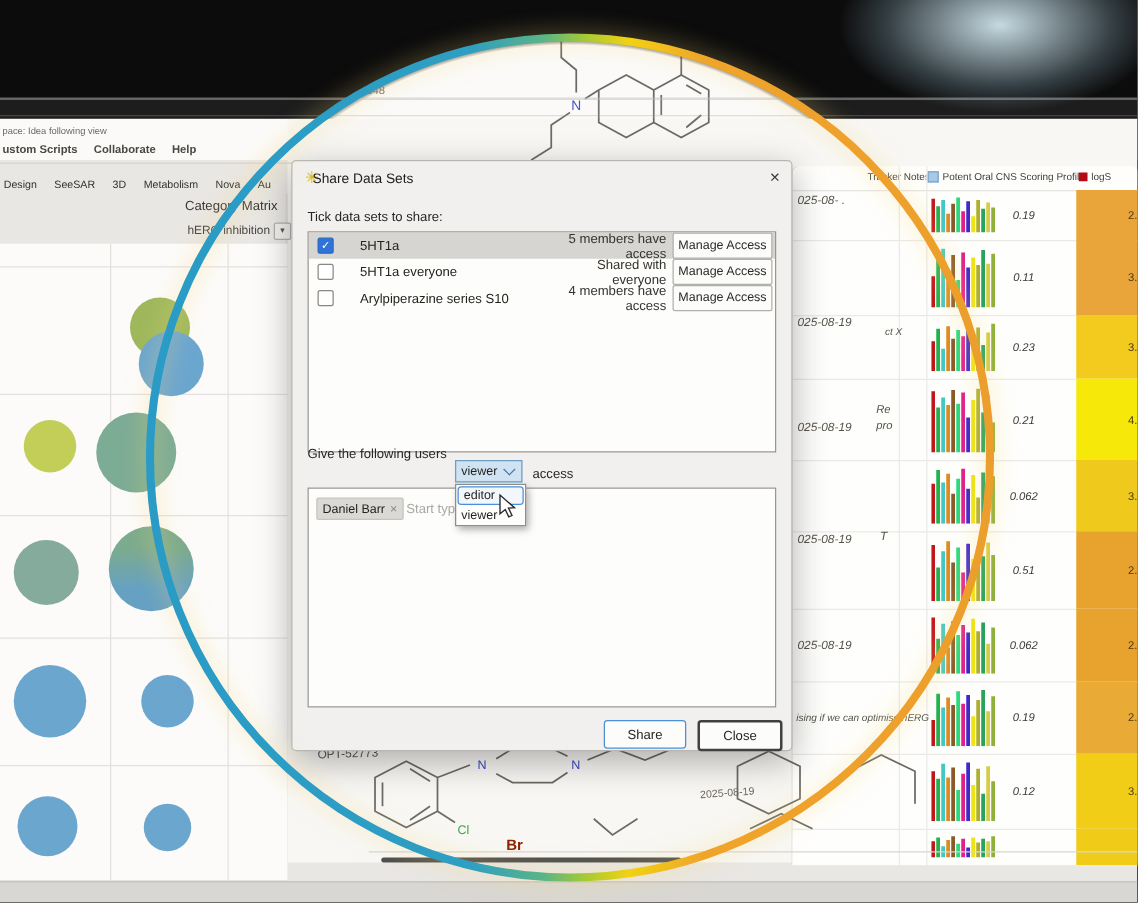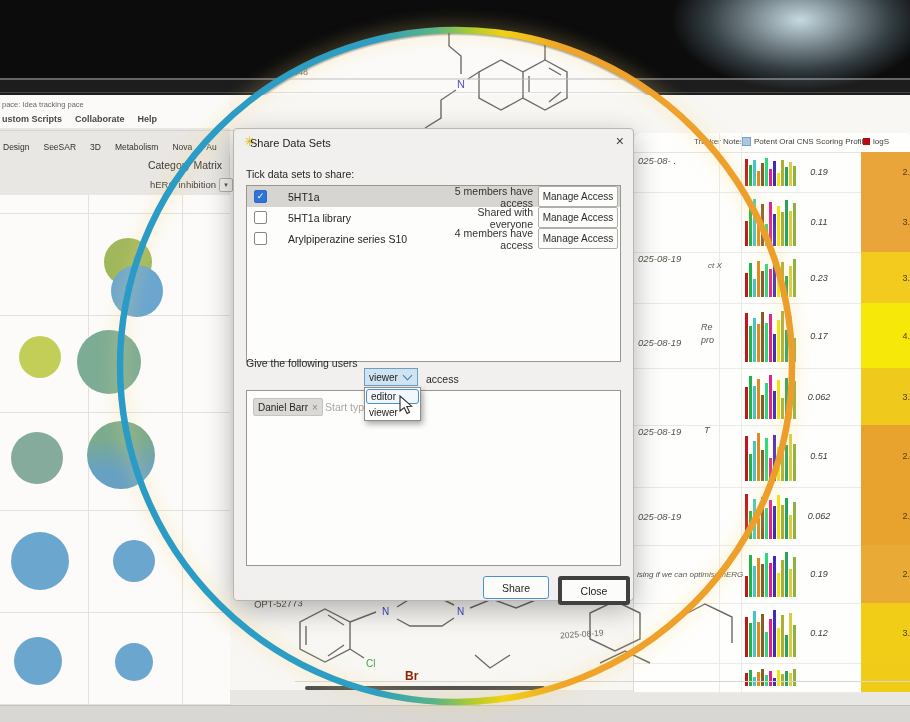--- a/index.html
+++ b/index.html
@@ -102,21 +102,21 @@
   .combo-value{flex:1;padding-left:4px;font-size:10px;color:#24241f;}
   .combo-chev{width:6px;height:6px;border-right:1.4px solid #4a7ca6;border-bottom:1.4px solid #4a7ca6;
     transform:rotate(45deg);margin:-3px 6px 0 0;}
   .users-box{position:absolute;left:12px;top:261px;width:375px;height:176px;background:#fdfdfc;
     border:1px solid #98968f;box-sizing:border-box;}
   .chip{position:absolute;left:6px;top:7px;height:16px;background:#dbd9d5;border:1px solid #c6c4c0;
     border-radius:2px;display:flex;align-items:center;padding:0 4px;gap:4px;}
   .chip-label{font-size:10px;color:#24241f;}
   .chip-x{font-size:10px;color:#8b8985;}
   .placeholder{position:absolute;left:78px;top:10px;font-size:10.5px;color:#aaa8a3;}
-  .dlg-btn{position:absolute;top:447px;width:64px;height:21px;background:#fcfcfb;border:4px solid #404040;
+  .dlg-btn{position:absolute;top:447px;width:64px;height:21px;background:#fcfcfb;border:2px solid #404040;
     border-radius:3px;font-size:10.5px;color:#24241f;display:flex;align-items:center;justify-content:center;}
   .btn-share{left:249px;border:1.5px solid #4a90d9;}
   .btn-close{left:324px;}
   .dropdown{position:absolute;left:130px;top:258px;width:55px;background:#fefefd;border:1px solid #8f8d88;
     box-shadow:2px 3px 6px rgba(0,0,0,.35);z-index:30;}
   .dd-item{height:15px;line-height:15px;padding-left:4px;font-size:10px;color:#24241f;}
   .dd-first{border:1.6px solid #4a90d9;border-radius:3px;background:#f2f7fc;margin:1px;height:13px;line-height:13px;}
 
   
   .top-black{position:absolute;left:0;top:0;width:910px;height:95px;z-index:5;
@@ -149,21 +149,21 @@
         <path d="M144,50 L156,57 M156,74 L144,84 M124,74 L124,58"></path>
         <path d="M140,42 L140,26"></path>
         <path d="M118,54 L96,42 L74,54 L74,80 L96,92 L118,80"></path>
         <path d="M74,54 L63,61"></path>
         <path d="M56,56 L56,38 L44,28 L44,10"></path>
         <path d="M51,72 L36,82 L36,100 L20,110"></path>
       </g>
       <text x="52" y="70" font-size="11" fill="#3b47c4">N</text>
     </svg>
 
-    <div class="workspace">pace: Idea tracking pace</div>
+    <div class="workspace">pace: Idea following view</div>
     <div class="menu-bar">
         <span class="menu-item">ustom Scripts</span>
         <span class="menu-item">Collaborate</span>
         <span class="menu-item">Help</span>
       </div>
     <div class="menu-divider"></div>
     <div class="tab-bar">
         <span class="tab-item">Design</span>
         <span class="tab-item">SeeSAR</span>
         <span class="tab-item">3D</span>
@@ -282,21 +282,21 @@
               <div class="t-bar" style="height: 93%; background: rgb(138, 90, 40);"></div>
               <div class="t-bar" style="height: 72%; background: rgb(43, 217, 126);"></div>
               <div class="t-bar" style="height: 88%; background: rgb(224, 33, 138);"></div>
               <div class="t-bar" style="height: 52%; background: rgb(65, 40, 201);"></div>
               <div class="t-bar" style="height: 78%; background: rgb(239, 227, 18);"></div>
               <div class="t-bar" style="height: 95%; background: rgb(174, 174, 47);"></div>
               <div class="t-bar" style="height: 60%; background: rgb(39, 163, 92);"></div>
               <div class="t-bar" style="height: 85%; background: rgb(214, 205, 63);"></div>
               <div class="t-bar" style="height: 45%; background: rgb(143, 177, 59);"></div>
             </div>
-            <div class="t-score">0.17</div>
+            <div class="t-score">0.21</div>
             <div class="t-logs" style="background: rgb(246, 233, 10);">4.</div>
           </div>
           <div class="t-row" style="top: 235px; height: 57px;">
             <div class="t-bars">
               <div class="t-bar" style="height: 70%; background: rgb(194, 22, 29);"></div>
               <div class="t-bar" style="height: 93%; background: rgb(35, 177, 75);"></div>
               <div class="t-bar" style="height: 72%; background: rgb(63, 200, 196);"></div>
               <div class="t-bar" style="height: 88%; background: rgb(224, 139, 29);"></div>
               <div class="t-bar" style="height: 52%; background: rgb(138, 90, 40);"></div>
               <div class="t-bar" style="height: 78%; background: rgb(43, 217, 126);"></div>
@@ -455,21 +455,21 @@
     <div class="dlg-instruction">Tick data sets to share:</div>
     <div class="dataset-list">
         <div class="ds-row ds-sel">
           <div class="ds-cb ds-cb-on">✓</div>
           <span class="ds-name">5HT1a</span>
           <span class="ds-status">5 members have access</span>
           <div class="ds-btn">Manage Access</div>
         </div>
         <div class="ds-row">
           <div class="ds-cb"></div>
-          <span class="ds-name">5HT1a library</span>
+          <span class="ds-name">5HT1a everyone</span>
           <span class="ds-status">Shared with everyone</span>
           <div class="ds-btn">Manage Access</div>
         </div>
         <div class="ds-row">
           <div class="ds-cb"></div>
           <span class="ds-name">Arylpiperazine series S10</span>
           <span class="ds-status">4 members have access</span>
           <div class="ds-btn">Manage Access</div>
         </div>
       </div>

